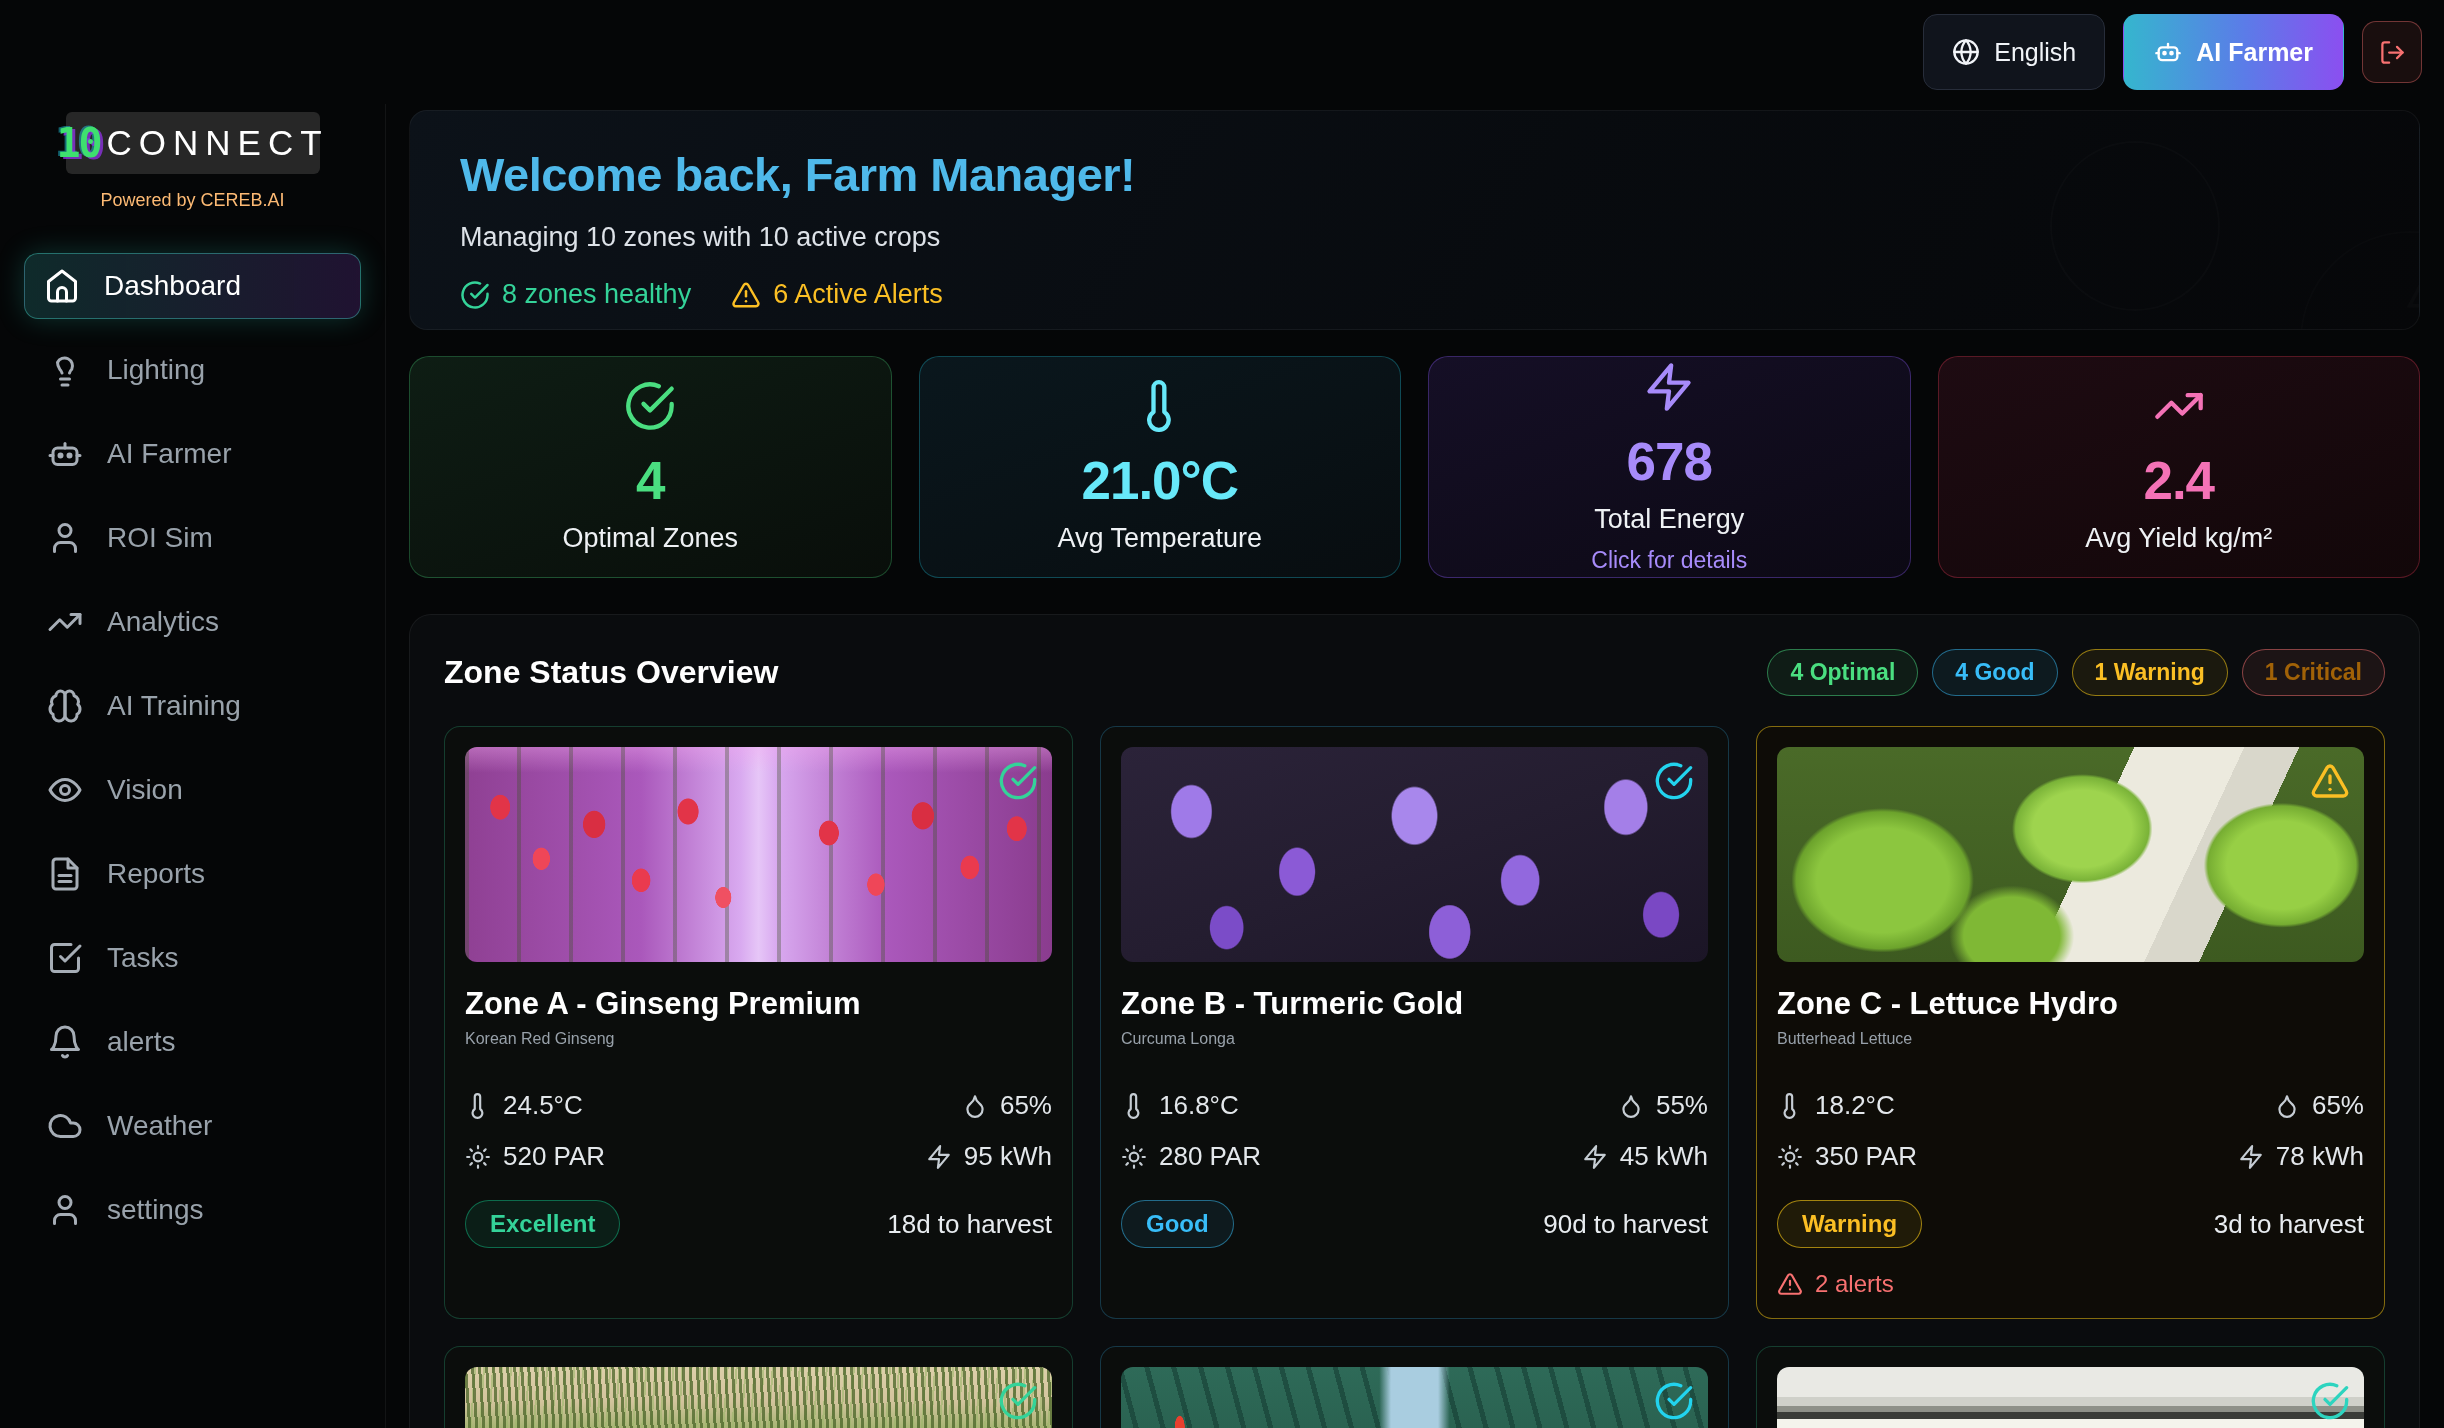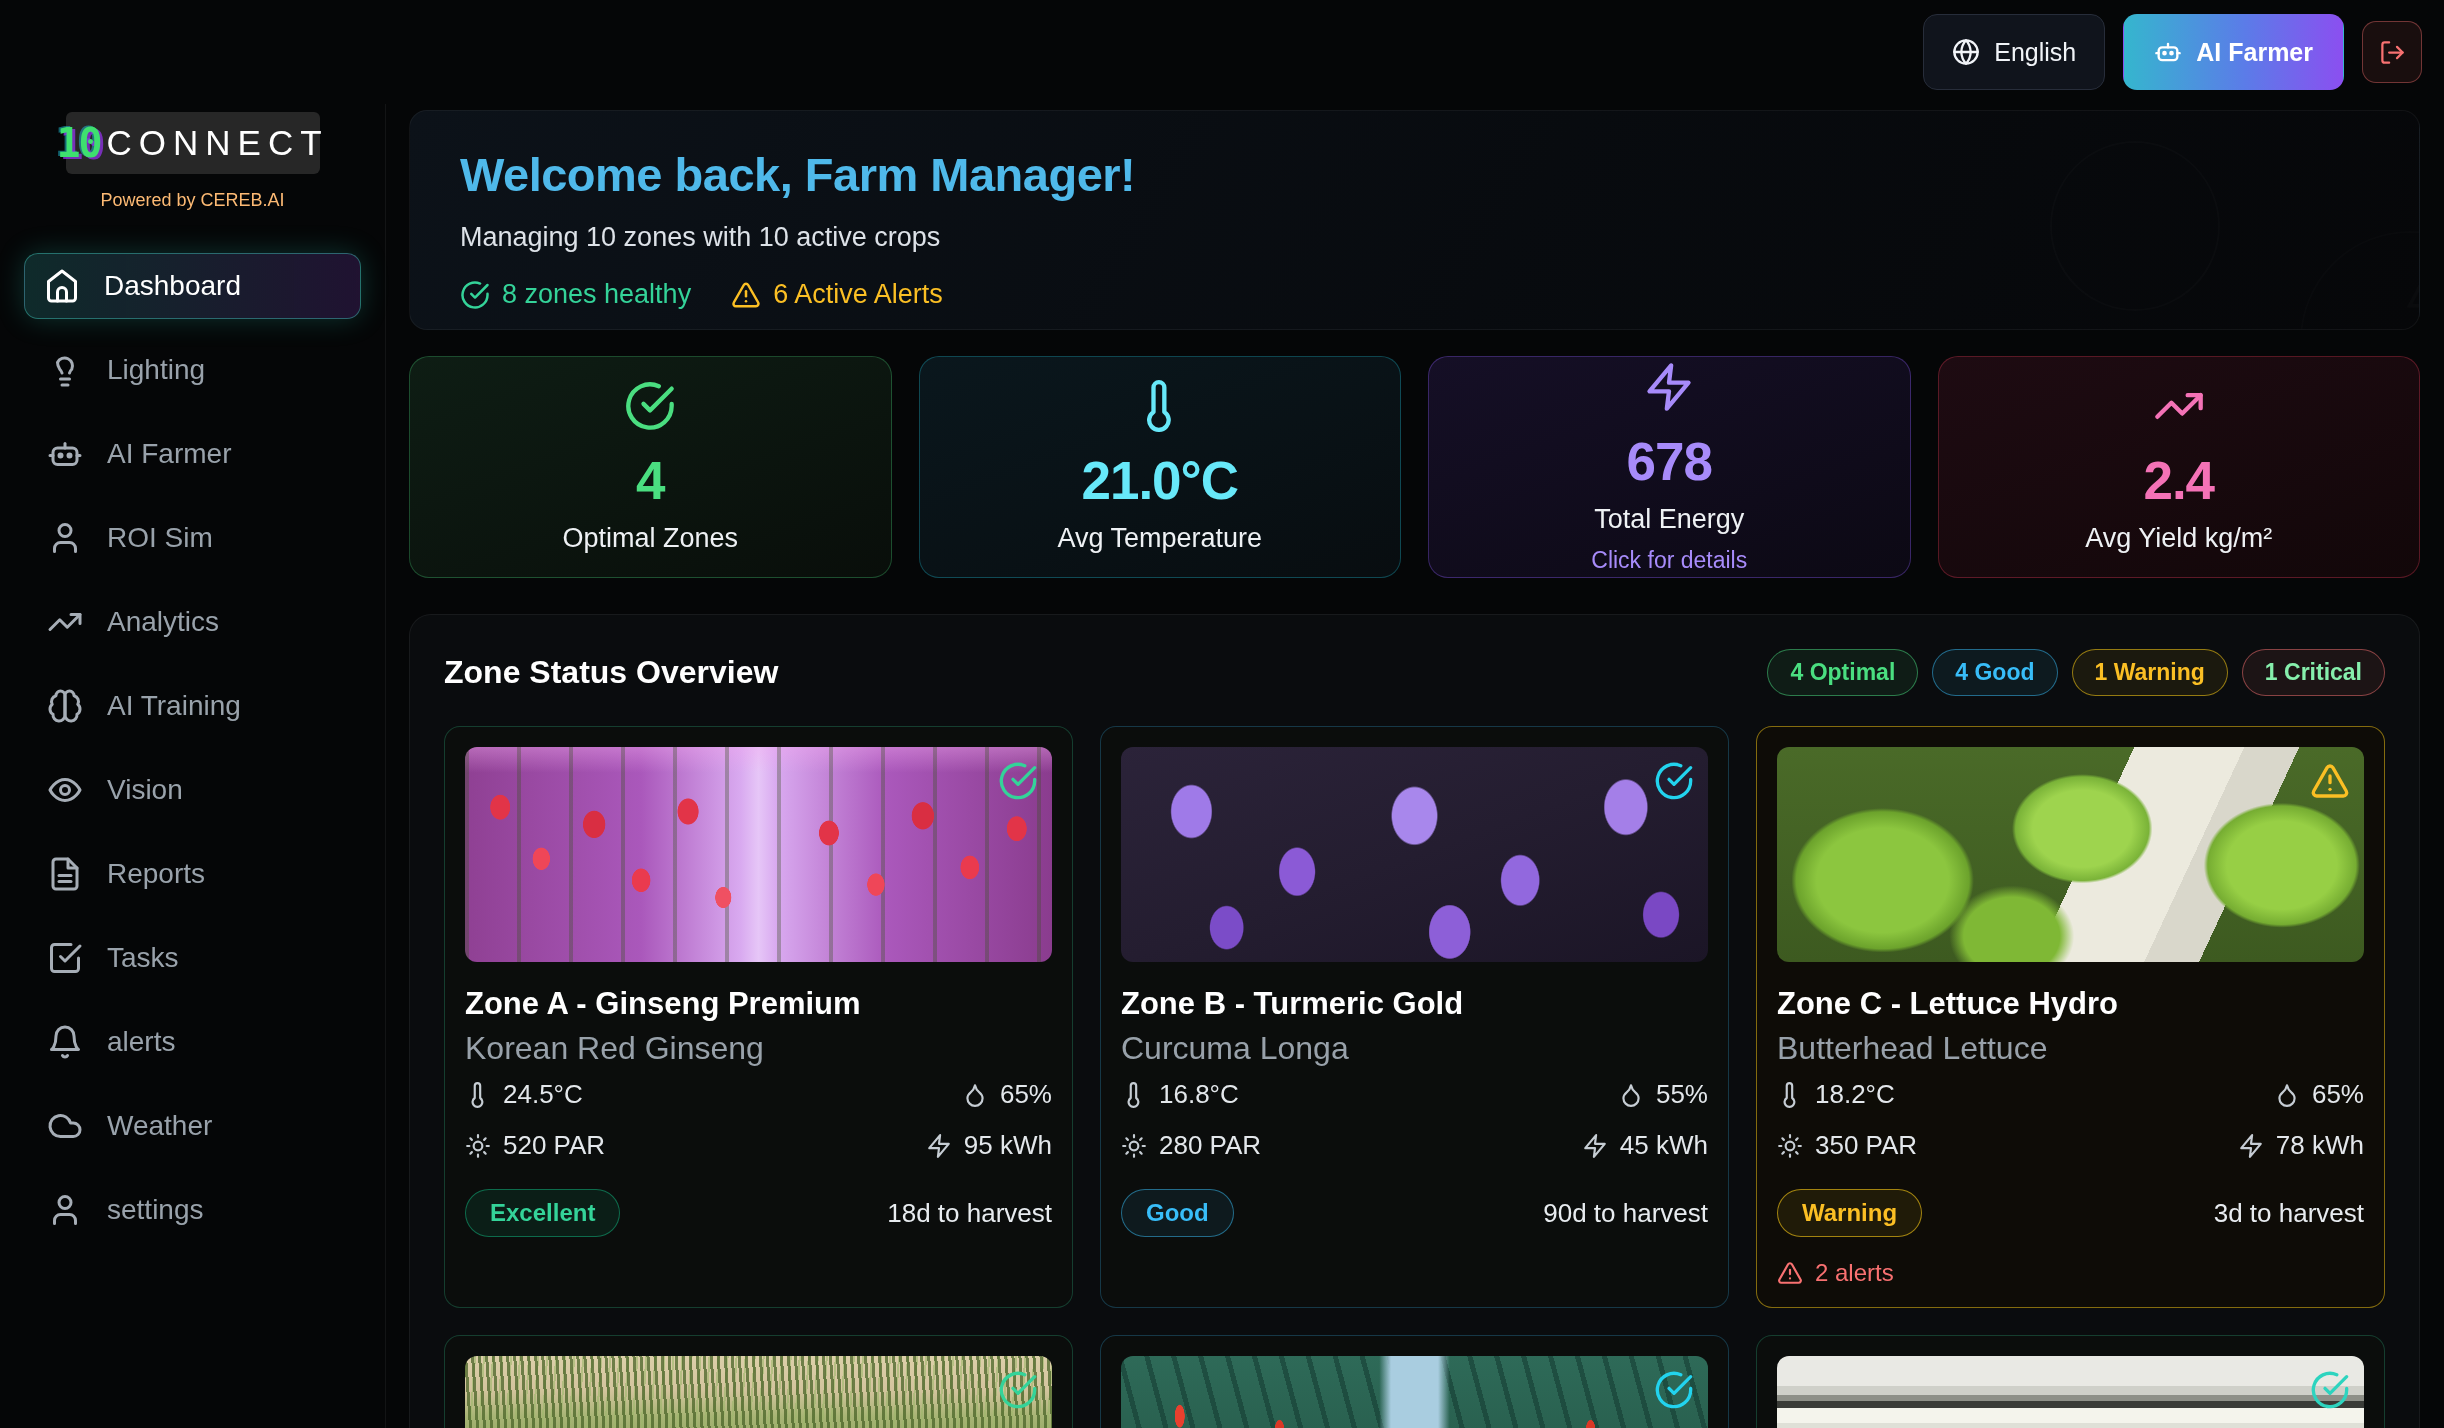--- a/index.html
+++ b/index.html
@@ -85,31 +85,31 @@
     background:#0a0c0e; padding:34px 34px 0; }
   .zone-header { display:flex; align-items:center; justify-content:space-between;
     margin-bottom:30px; }
   .zone-header h2 { font-size:32px; font-weight:700; color:#fff; }
   .badges { display:flex; gap:14px; }
   .pill { display:inline-flex; align-items:center; font-size:23px; font-weight:700;
     padding:9px 22px; border-radius:999px; border:1px solid; }
   .b-optimal { color:#4ade80; border-color:rgba(74,222,128,.5); background:rgba(74,222,128,.08); }
   .b-good { color:#38bdf8; border-color:rgba(56,189,248,.5); background:rgba(56,189,248,.08); }
   .b-warning { color:#fbbf24; border-color:rgba(250,204,21,.55); background:rgba(250,204,21,.07); }
-  .b-critical { color:#86efac; border-color:rgba(248,113,113,.5); background:rgba(248,113,113,.08); }
+  .b-critical { color:#a16207; border-color:rgba(248,113,113,.5); background:rgba(248,113,113,.08); }
 
   .zone-grid { display:grid; grid-template-columns:repeat(3,1fr); gap:27px; padding-bottom:34px; }
   .zone-card { border-radius:16px; background:#0b0d0c; padding:20px; cursor:pointer; }
   .bd-optimal { border:1px solid rgba(52,211,153,.25); }
   .bd-good { border:1px solid rgba(56,189,248,.25); }
   .bd-warning { border:1px solid rgba(250,204,21,.5); background:#0e0c07; }
   .zone-img { position:relative; height:215px; border-radius:12px; margin-bottom:24px; }
   .corner-icon { position:absolute; top:14px; right:14px; }
   .zone-body h3 { font-size:31px; font-weight:700; color:#fff; }
-  .crop { font-size:32px; color:#98a1aa; margin:8px 0 12px; }
+  .crop { font-size:16px; color:#98a1aa; margin:8px 0 42px; }
   .metrics { display:grid; grid-template-columns:1fr 1fr; row-gap:20px; }
   .metric { display:flex; align-items:center; gap:12px; font-size:26px; color:#e3e7eb; }
   .metric .icon { color:#c6cdd4; }
   .metric.right { justify-content:flex-end; }
   .zone-footer { display:flex; align-items:center; justify-content:space-between; margin-top:28px; }
   .sp { font-size:24px; font-weight:700; padding:9px 24px; border-radius:999px; border:1px solid; }
   .sp-excellent { color:#34d399; border-color:rgba(16,185,129,.5); background:rgba(16,185,129,.1); }
   .sp-good { color:#38bdf8; border-color:rgba(56,189,248,.5); background:rgba(56,189,248,.08); }
   .sp-warning { color:#fbbf24; border-color:rgba(250,204,21,.6); background:rgba(250,204,21,.08); }
   .harvest { font-size:26px; color:#e8ecf0; }

